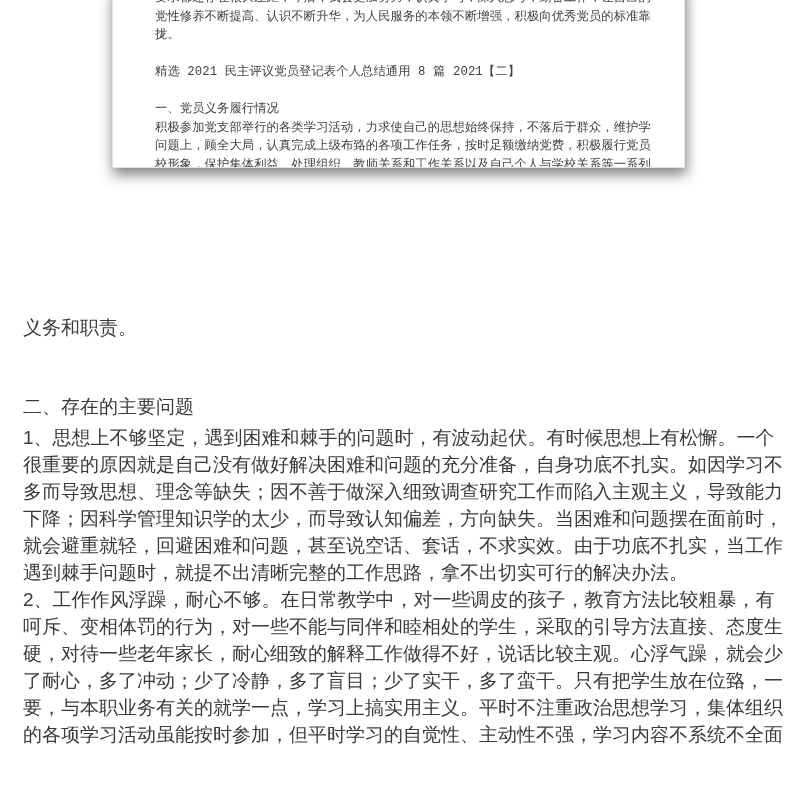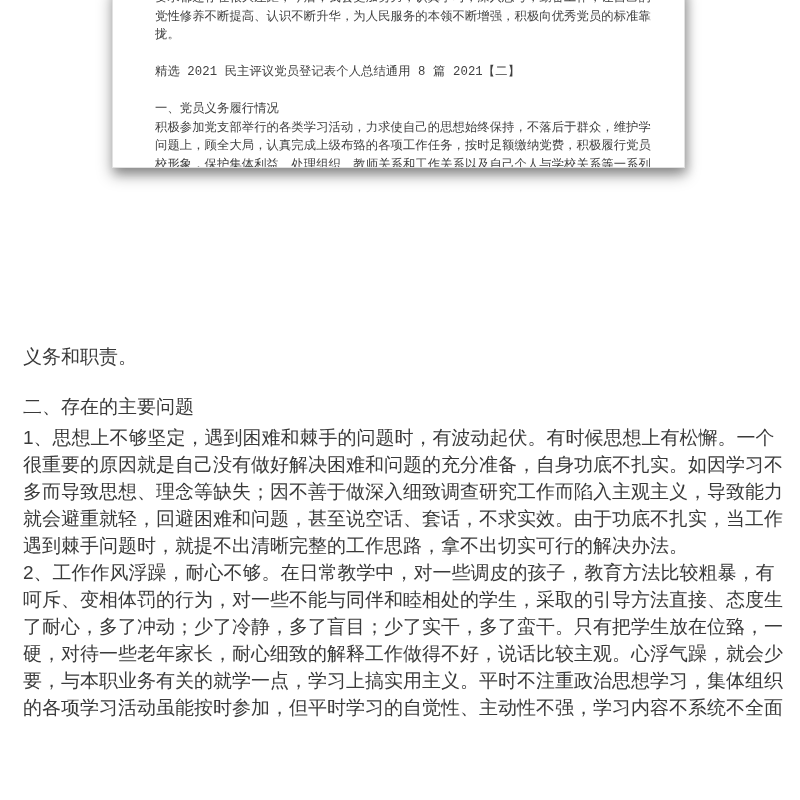--- a/index.html
+++ b/index.html
@@ -39,21 +39,21 @@
   }
   
   .main-text-line {
     position: absolute;
     left: 23px;
     white-space: nowrap;
     font-size: 19px;
     line-height: 27px;
     color: #3a3a3a;
   }
-  .continuation-line { top: 343px; }
+  .continuation-line { top: 314px; }
   .section-heading   { top: 393px; }
   .para-block {
     position: absolute;
     left: 23px;
     top: 424px;
     width: 770px;
   }
   .para-line {
     white-space: nowrap;
     font-size: 19px;
@@ -81,21 +81,22 @@
 </div>
 
 <div class="main-text-line continuation-line">义务和职责。</div>
 
 <div class="main-text-line section-heading">二、存在的主要问题</div>
 
 <div class="para-block">
     <div class="para-line">1、思想上不够坚定，遇到困难和棘手的问题时，有波动起伏。有时候思想上有松懈。一个</div>
     <div class="para-line">很重要的原因就是自己没有做好解决困难和问题的充分准备，自身功底不扎实。如因学习不</div>
     <div class="para-line">多而导致思想、理念等缺失；因不善于做深入细致调查研究工作而陷入主观主义，导致能力</div>
+    <div class="para-line">下降；因科学管理知识学的太少，而导致认知偏差，方向缺失。当困难和问题摆在面前时，</div>
     <div class="para-line">就会避重就轻，回避困难和问题，甚至说空话、套话，不求实效。由于功底不扎实，当工作</div>
     <div class="para-line">遇到棘手问题时，就提不出清晰完整的工作思路，拿不出切实可行的解决办法。</div>
     <div class="para-line">2、工作作风浮躁，耐心不够。在日常教学中，对一些调皮的孩子，教育方法比较粗暴，有</div>
     <div class="para-line">呵斥、变相体罚的行为，对一些不能与同伴和睦相处的学生，采取的引导方法直接、态度生</div>
+    <div class="para-line">硬，对待一些老年家长，耐心细致的解释工作做得不好，说话比较主观。心浮气躁，就会少</div>
     <div class="para-line">了耐心，多了冲动；少了冷静，多了盲目；少了实干，多了蛮干。只有把学生放在位臵，一</div>
-    <div class="para-line">硬，对待一些老年家长，耐心细致的解释工作做得不好，说话比较主观。心浮气躁，就会少</div>
     <div class="para-line">要，与本职业务有关的就学一点，学习上搞实用主义。平时不注重政治思想学习，集体组织</div>
     <div class="para-line">的各项学习活动虽能按时参加，但平时学习的自觉性、主动性不强，学习内容不系统不全面</div>
   </div>
 
 </body></html>

